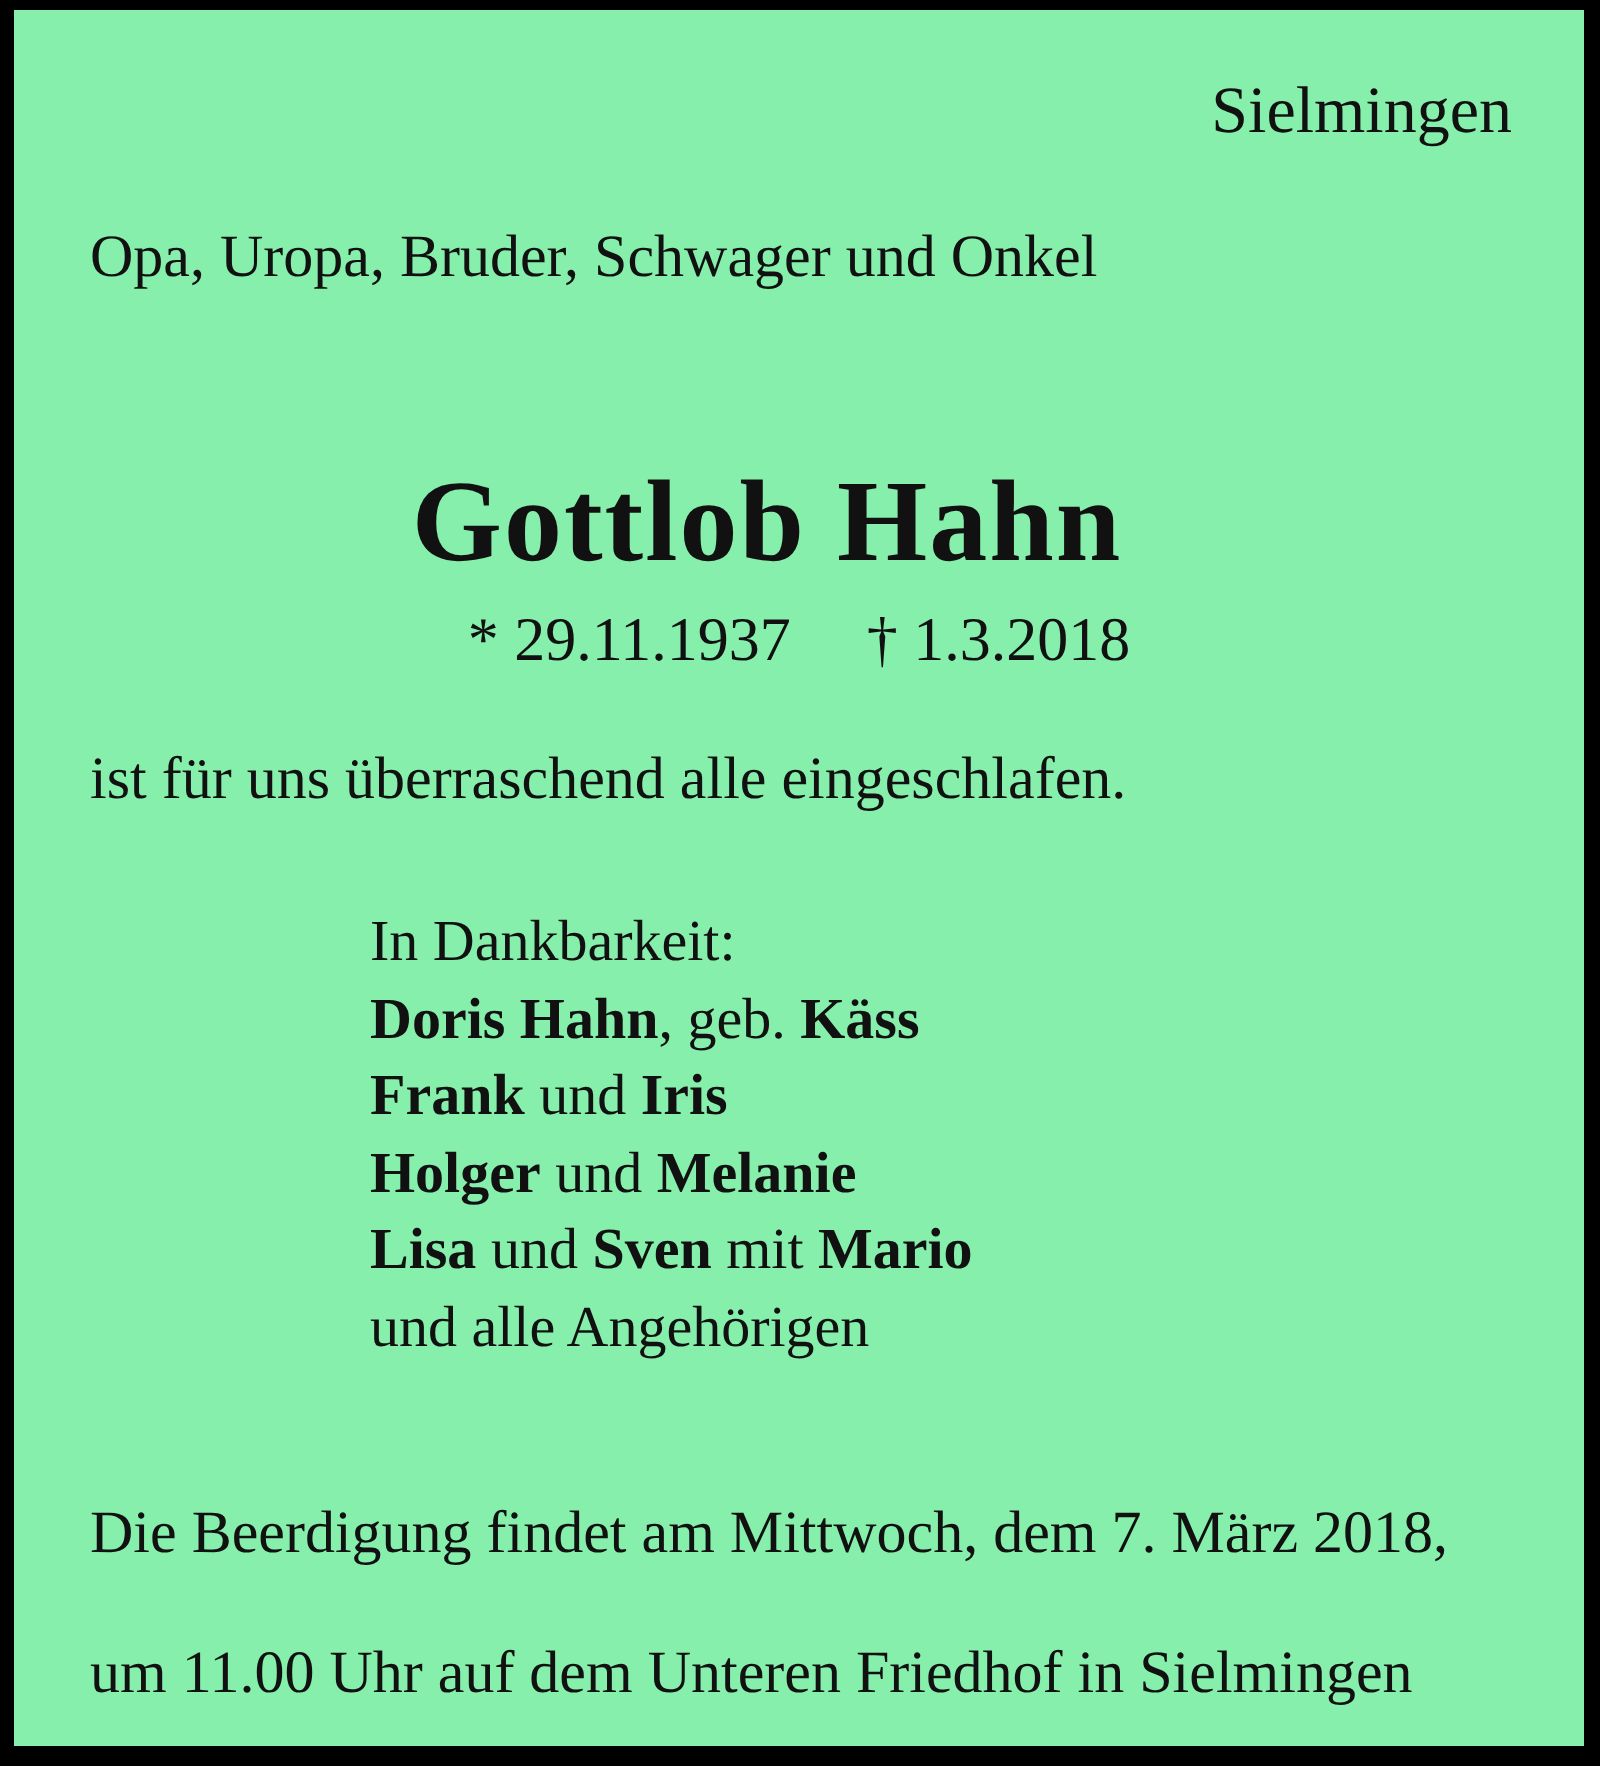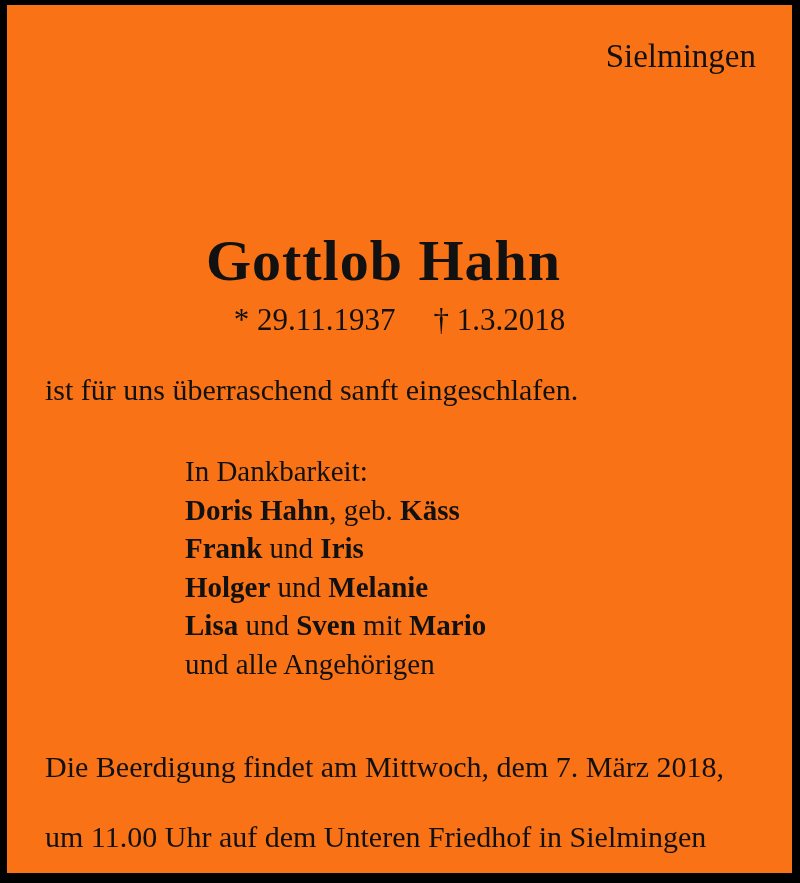--- a/index.html
+++ b/index.html
@@ -8,21 +8,21 @@
     height: 883px;
     background: #000;
     font-family: "Liberation Serif", "DejaVu Serif", serif;
     overflow: hidden;
   }
   .notice {
     position: absolute;
     left: 0; top: 0;
     width: 800px;
     height: 883px;
-    background: #f97316;
+    background: #86efac;
     border-style: solid;
     border-color: #000;
     border-width: 5px 8px 10px 7px;
     color: #111;
   }
   .location {
     position: absolute;
     top: 33px;
     right: 36px;
     font-size: 33px;
@@ -83,29 +83,30 @@
   .funeral div { white-space: nowrap; margin-top: 29px; }
 </style>
 </head>
 <body>
 
 <div class="notice">
 
   <div class="location">Sielmingen</div>
 
   <div class="intro">
+    <div>Opa, Uropa, Bruder, Schwager und Onkel</div>
   </div>
 
   <div class="deceased-name">Gottlob Hahn</div>
 
   <div class="dates">
     <span class="birth">* 29.11.1937</span><span class="death">† 1.3.2018</span>
   </div>
 
-  <div class="sentence">ist für uns überraschend sanft eingeschlafen.</div>
+  <div class="sentence">ist für uns überraschend alle eingeschlafen.</div>
 
   <div class="family">
     <div>In Dankbarkeit:</div>
     <div><span class="b">Doris Hahn</span><span>, geb. </span><span class="b">Käss</span></div>
     <div><span class="b">Frank</span><span> und </span><span class="b">Iris</span></div>
     <div><span class="b">Holger</span><span> und </span><span class="b">Melanie</span></div>
     <div><span class="b">Lisa</span><span> und </span><span class="b">Sven</span><span> mit </span><span class="b">Mario</span></div>
     <div>und alle Angehörigen</div>
   </div>
 

